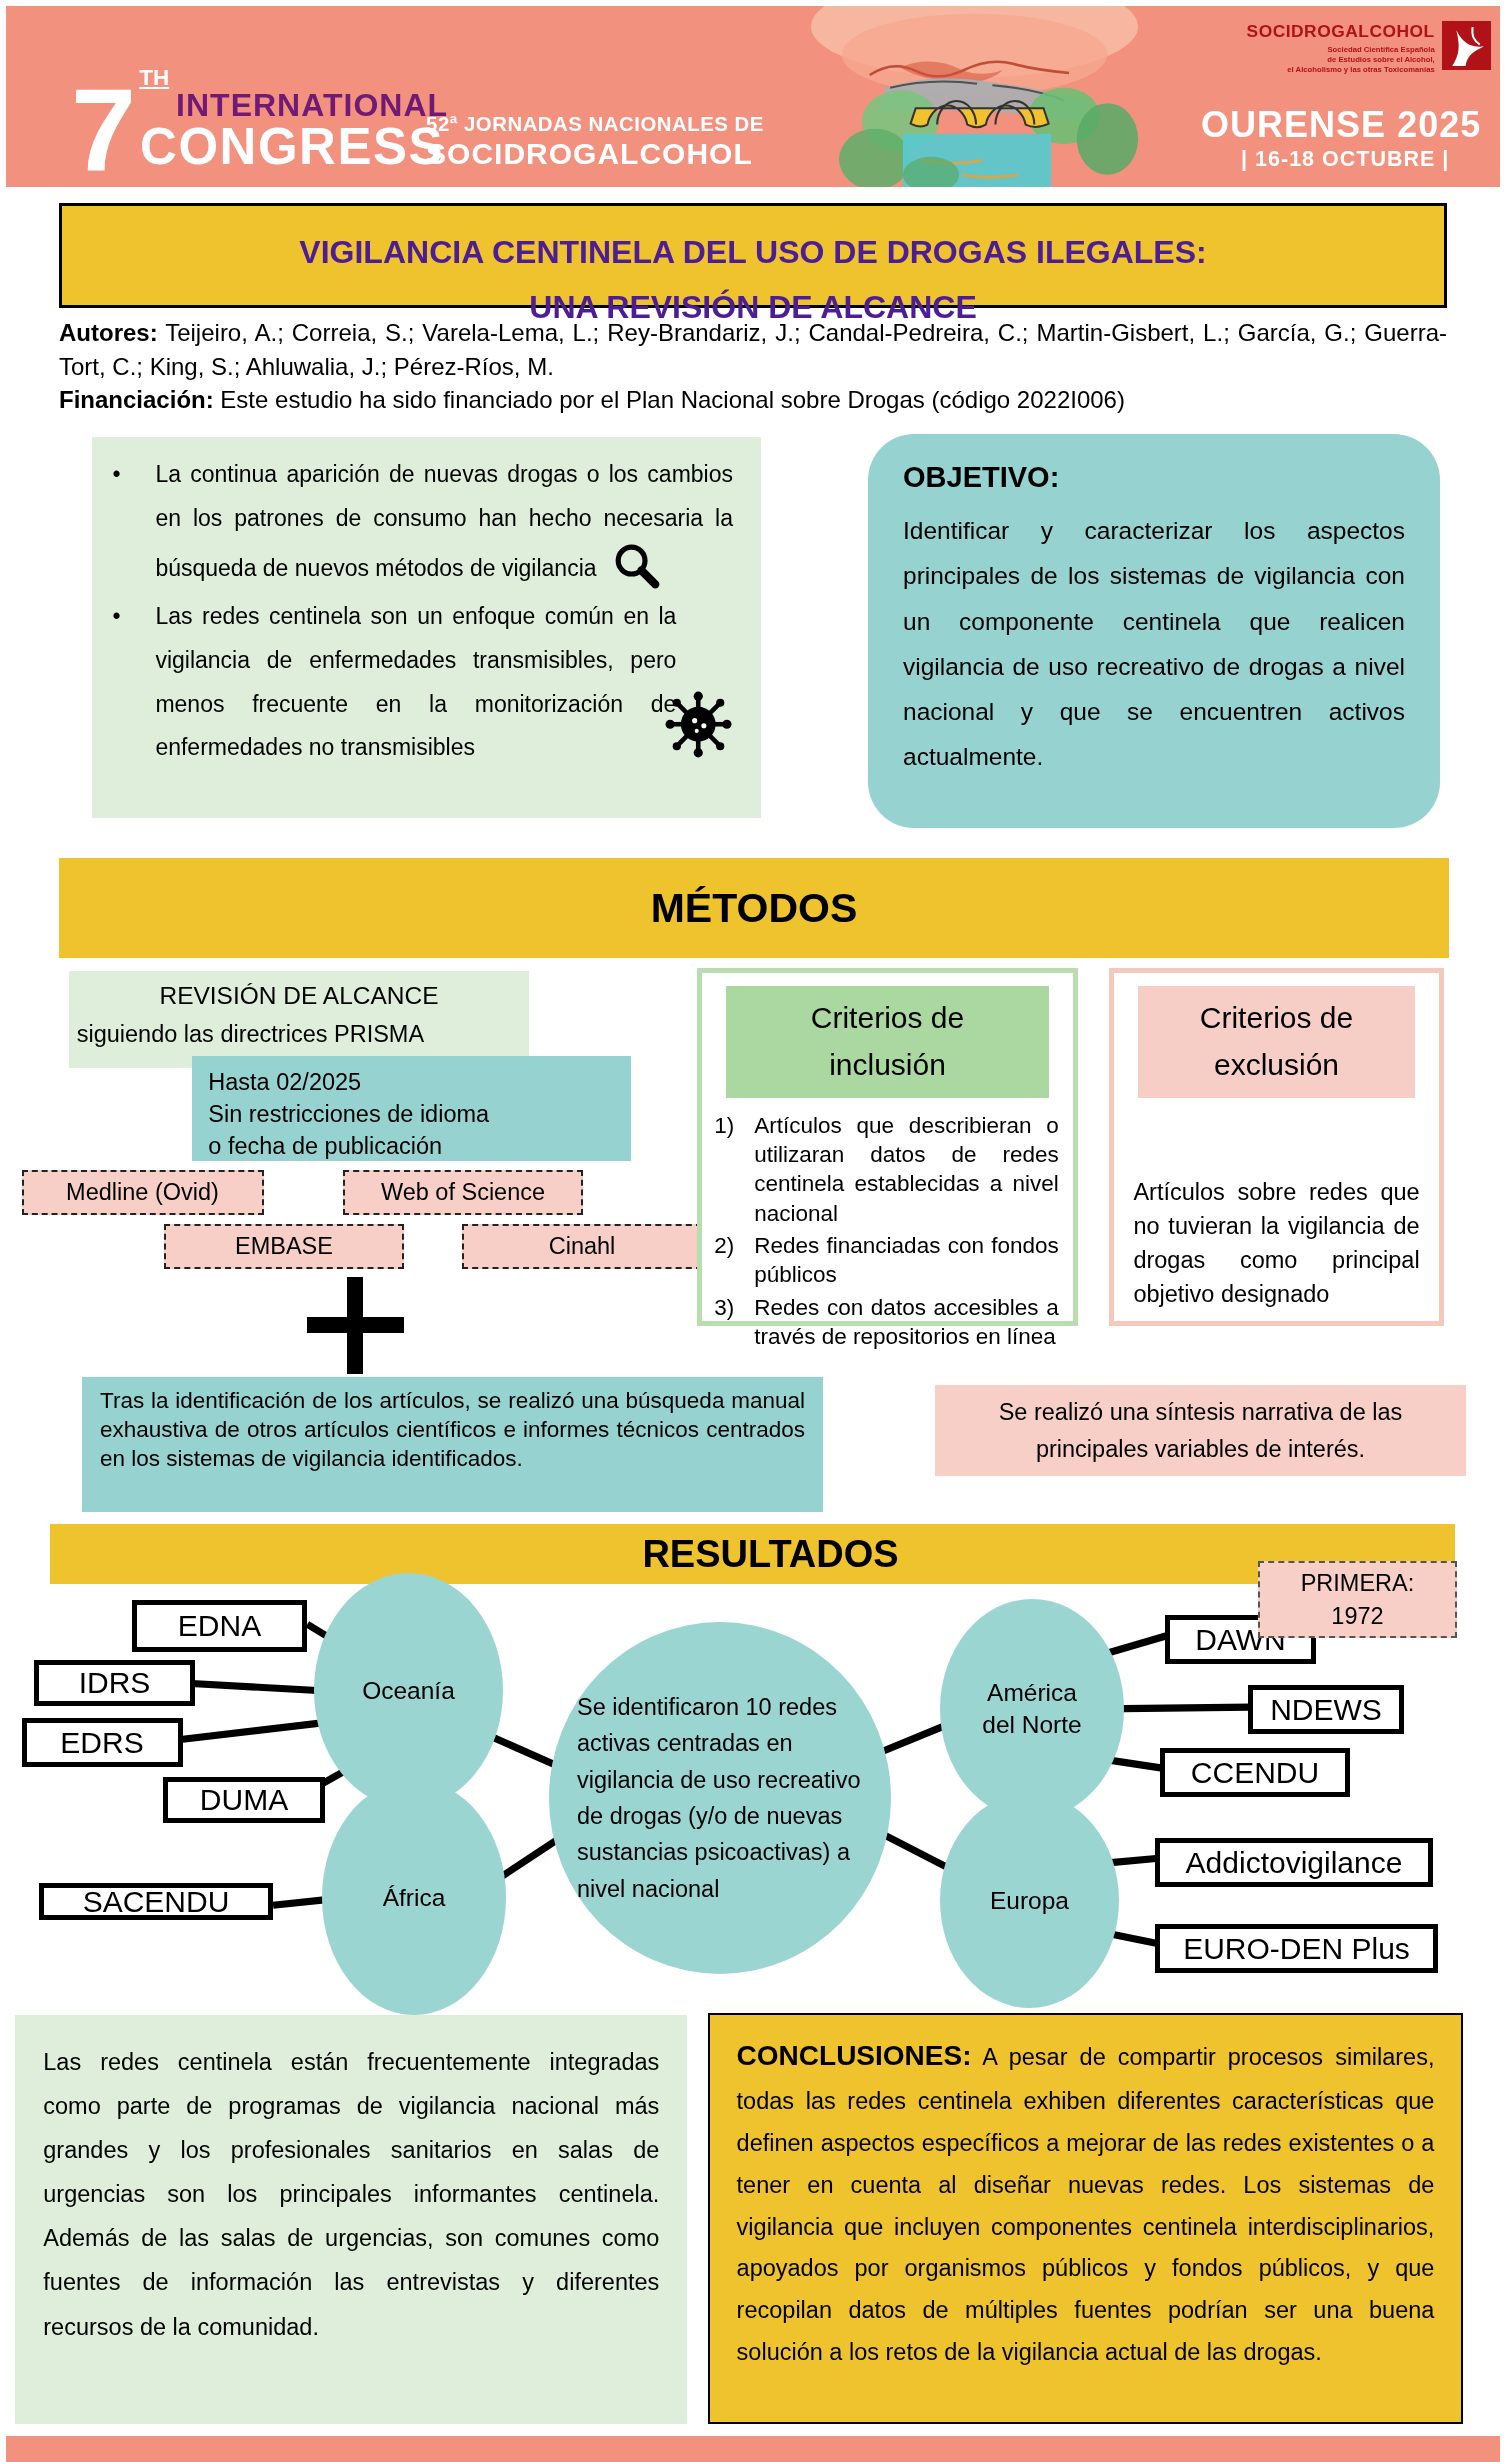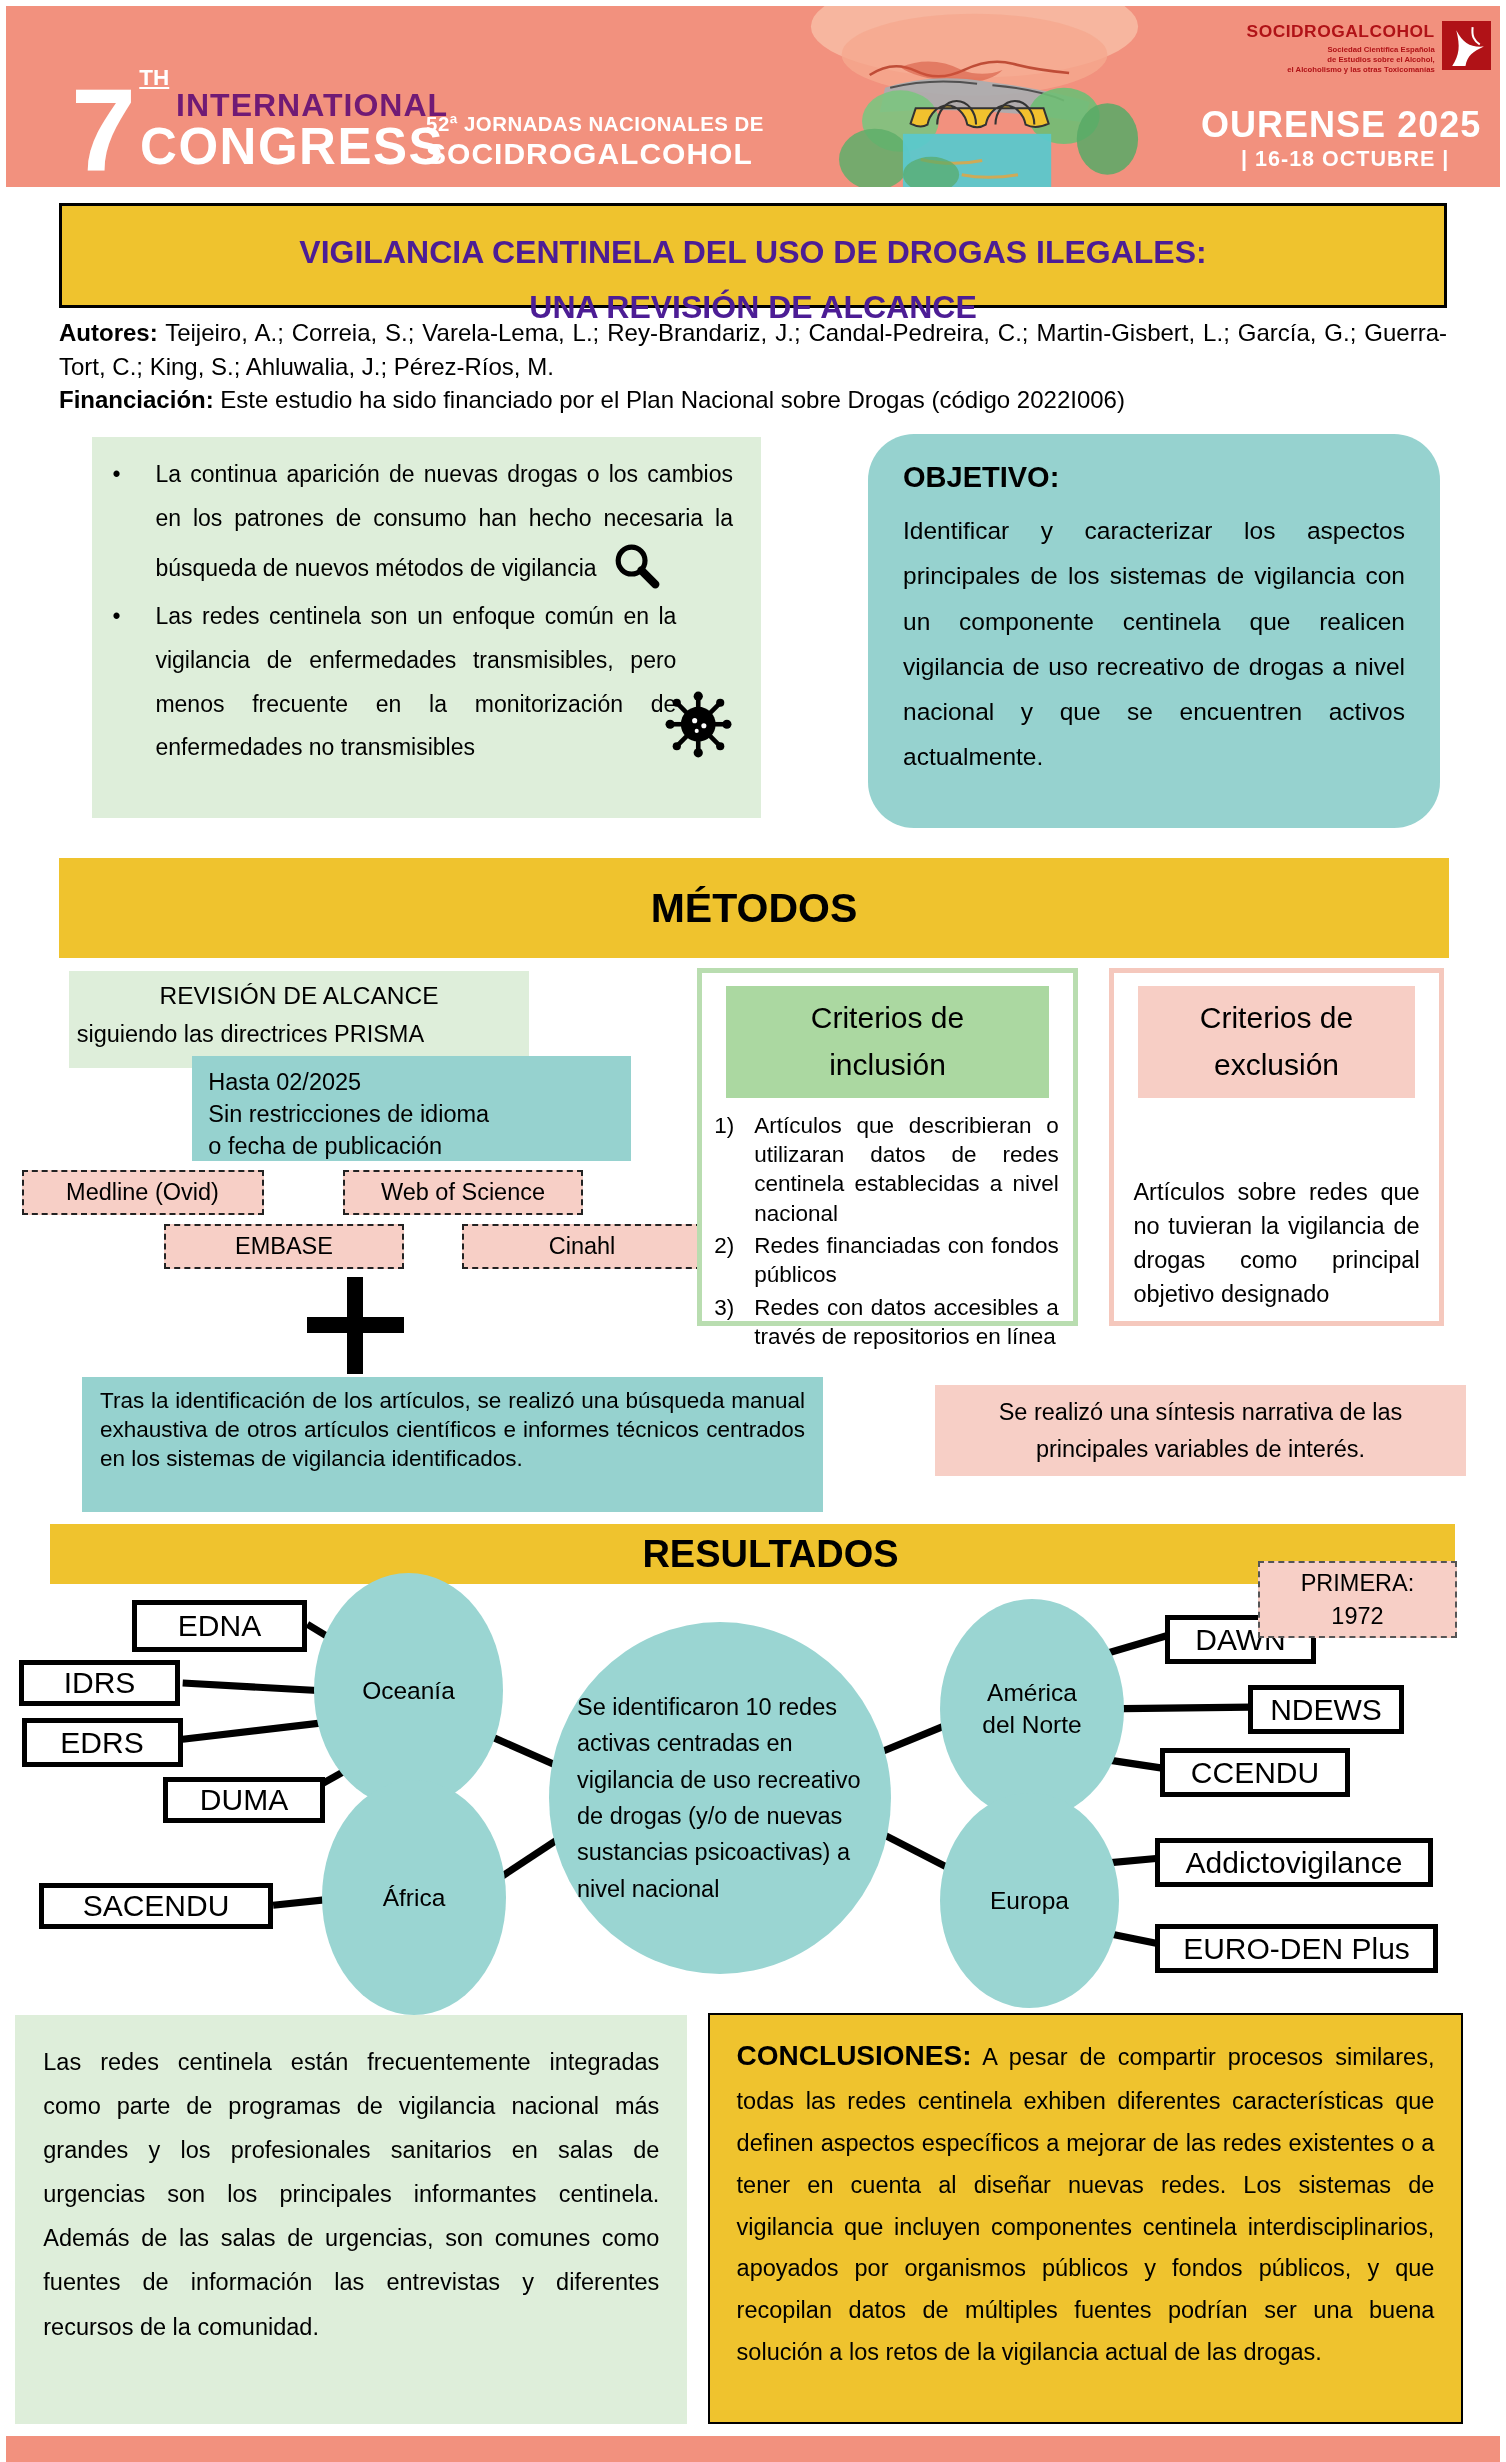--- a/index.html
+++ b/index.html
@@ -77,24 +77,24 @@
   .exc-text { margin-top:77px; padding:0 10.2px; font-size:23.5px; line-height:1.45; text-align:justify; }
 
   .manual-box { position:absolute; left:82px; top:1377px; width:741px; height:135px; background:#96D2CF; padding:10.2px 18px; font-size:22.5px; line-height:1.28; text-align:justify; }
   .synthesis-box { position:absolute; left:935px; top:1385px; width:531px; height:91px; background:#F7CFC6; display:flex; align-items:center; justify-content:center; text-align:center; font-size:23.5px; line-height:1.55; padding:0 20.4px; }
 
   
   .primera-box { position:absolute; left:1258px; top:1561px; width:199px; height:77px; background:#F7CFC6; border:2px dashed #555; display:flex; flex-direction:column; align-items:center; justify-content:center; font-size:23.5px; line-height:1.4; z-index:7; }
   .connectors { position:absolute; left:0; top:0; width:1507px; height:2462px; z-index:1; }
   .net-box { position:absolute; background:#fff; border:5.6px solid #000; display:flex; align-items:center; justify-content:center; font-size:30px; color:#000; z-index:6; }
   .nb-edna    { left:132px;  top:1600px; width:175px; height:52px; }
-  .nb-idrs    { left:19px;   top:1660px; width:161px; height:46px; }
+  .nb-idrs    { left:34px;   top:1660px; width:161px; height:46px; }
   .nb-edrs    { left:21.5px;   top:1718px; width:161px; height:49px; }
   .nb-duma    { left:163px;  top:1777px; width:162px; height:46px; }
-  .nb-sacendu { left:39px;   top:1883px; width:234px; height:46px; }
+  .nb-sacendu { left:39px;   top:1883px; width:234px; height:37px; }
   .nb-dawn    { left:1165px; top:1615px; width:151px; height:49px; }
   .nb-ndews   { left:1248px; top:1685px; width:156px; height:49px; }
   .nb-ccendu  { left:1160px; top:1748px; width:190px; height:49px; }
   .nb-addicto { left:1155px; top:1838px; width:278px; height:49px; }
   .nb-euroden { left:1155px; top:1924px; width:283px; height:49px; }
 
   .region { position:absolute; background:#9AD5D2; border-radius:50%; display:flex; align-items:center; justify-content:center; text-align:center; font-size:24.5px; line-height:1.3; z-index:4; }
   .rg-oceania { left:314px;  top:1573px; width:189px; height:235px; }
   .rg-africa  { left:322px;  top:1780px; width:184px; height:235px; }
   .rg-namerica{ left:940px; top:1599px; width:184px; height:220px; }

